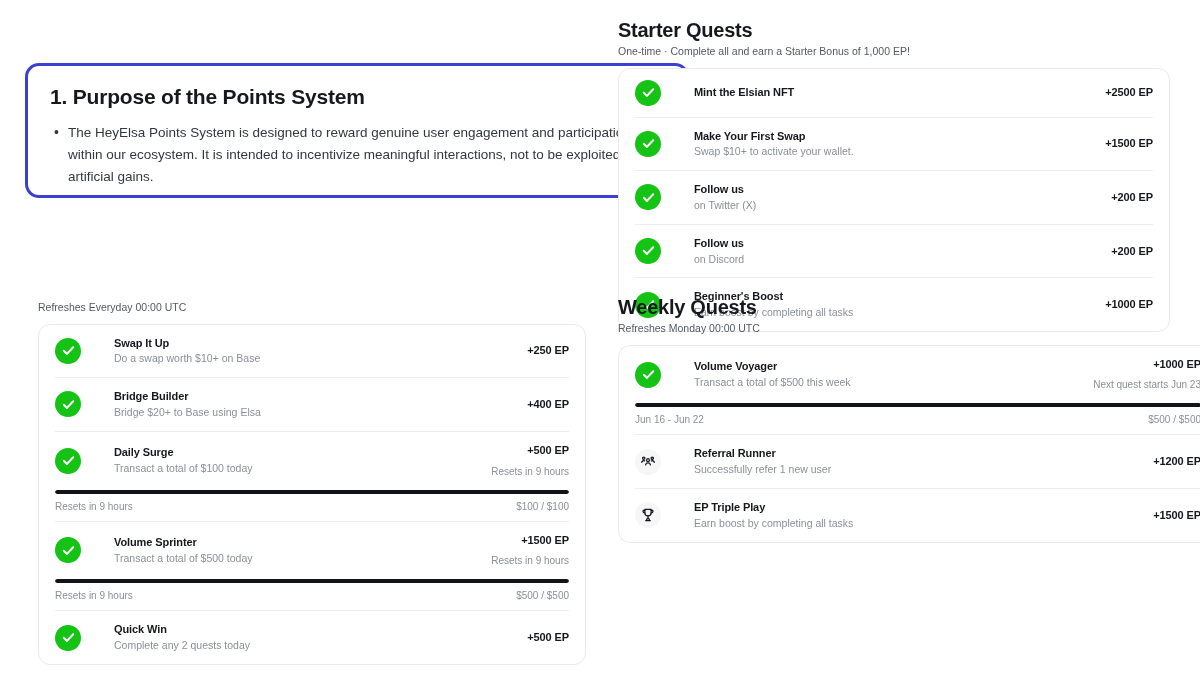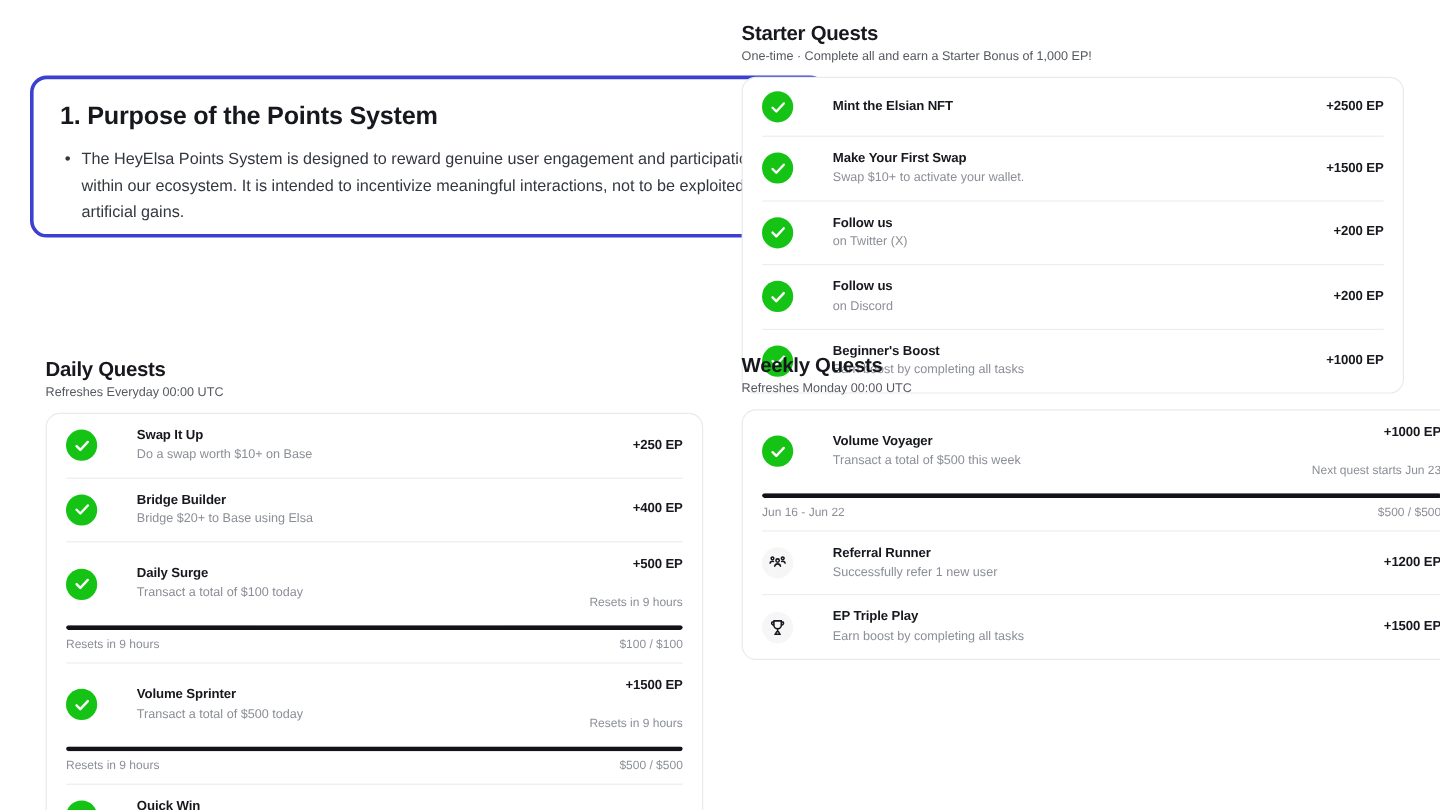--- a/index.html
+++ b/index.html
@@ -40,21 +40,21 @@
     content: "•";
     position: absolute;
     left: -14px; top: -1px;
     font-size: 14px;
     color: #33373f;
   }
 
   
   .section-head { margin-bottom: 9px; }
   .section-title {
-    font-size: 17px;
+    font-size: 20px;
     font-weight: 700;
     letter-spacing: -0.25px;
     color: #16181d;
     line-height: 1.2;
   }
   .section-sub {
     margin-top: 3px;
     font-size: 10.5px;
     color: #55595f;
     line-height: 1.3;
@@ -125,21 +125,21 @@
     font-weight: 700;
     color: #16181d;
     line-height: 1.35;
     white-space: nowrap;
     letter-spacing: -0.1px;
   }
   .quest-meta {
     font-size: 10px;
     color: #8b8f96;
     line-height: 1.4;
-    margin-top: 18px;
+    margin-top: 7px;
     white-space: nowrap;
   }
 
   
   .progress-block { padding-bottom: 6px; }
   .progress-track {
     height: 4px;
     width: 100%;
     border-radius: 2px;
     background: #e7e8ea;
@@ -340,21 +340,20 @@
           </div>
           <div class="quest-right">
             <div class="quest-ep">+1500 EP</div>
           </div>
         </div>
       </div>
   </div>
 
   <div id="daily-section">
     <div class="section-head">
-      <div class="section-title">Daily Quests</div>
       <div class="section-sub">Refreshes Everyday 00:00 UTC</div>
     </div>
     <div class="card" id="daily-card">
         <div class="quest-row no-rule">
           <span class="icon-wrap">
             <span class="check-circle">
               <svg width="15" height="15" viewBox="0 0 24 24">
                 <path d="M4.5 12.5 L9.5 17.5 L19.5 6.8" fill="none" stroke="#ffffff" stroke-width="3.2" stroke-linecap="round" stroke-linejoin="round"></path>
               </svg>
             </span>

